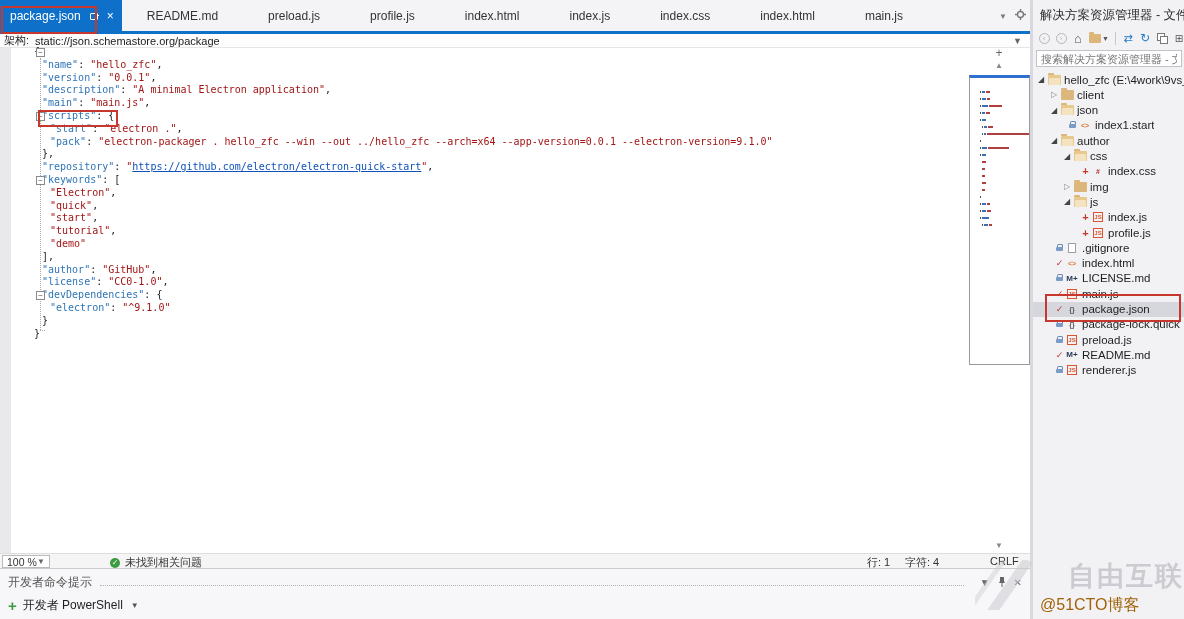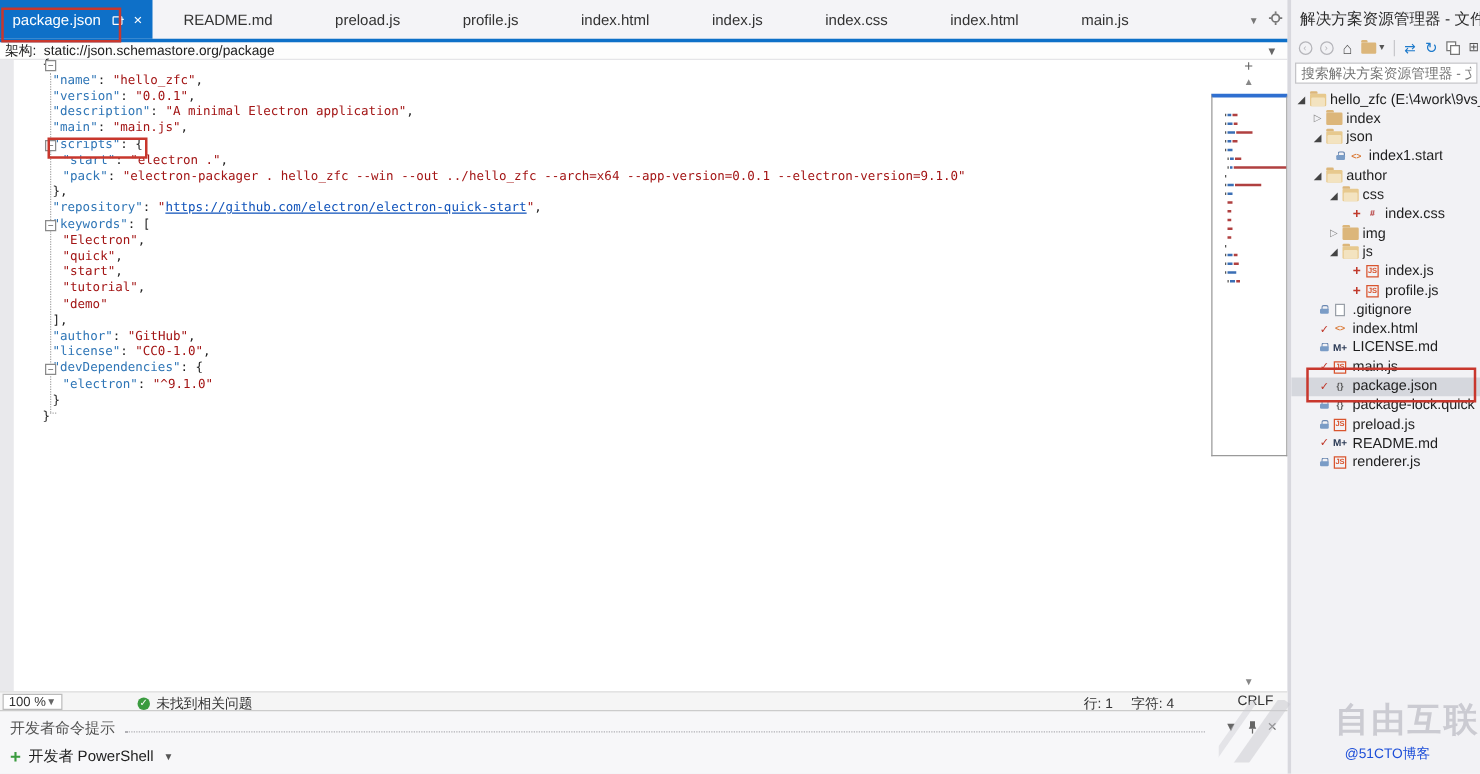--- a/index.html
+++ b/index.html
@@ -107,21 +107,21 @@
   #annot-tab{left:1px;top:6px;width:96px;height:28px;}
   #annot-scripts{left:38px;top:110px;width:80px;height:17px;}
   #annot-tree{left:1045px;top:294px;width:136px;height:28px;}
 
   
   #wm{left:1020px;top:558px;width:164px;height:36px;z-index:60;pointer-events:none;
       font-size:27px;font-weight:bold;letter-spacing:2px;color:rgba(172,172,180,.55);white-space:nowrap;text-align:right;}
   #wm-swoosh{left:975px;top:560px;width:70px;height:50px;z-index:59;pointer-events:none;overflow:hidden;}
   #wm-swoosh::before{content:"";position:absolute;left:28px;top:-6px;width:10px;height:70px;background:rgba(200,200,206,.5);transform:rotate(35deg);}
   #wm-swoosh::after{content:"";position:absolute;left:6px;top:-6px;width:5px;height:70px;background:rgba(205,205,210,.45);transform:rotate(35deg);}
-  #wm-credit{left:1040px;top:595px;width:140px;z-index:60;pointer-events:none;color:#1d4ed8;font-size:11px;text-align:center;}
+  #wm-credit{left:1040px;top:595px;width:140px;z-index:60;pointer-events:none;color:#a16207;font-size:16px;text-align:left;}
 </style>
 </head>
 <body>
 
 <div class="abs" id="tabbar">
     <div class="tab active">
       <span class="lbl">package.json</span>
       <span class="pin"></span>
       <span class="x">×</span>
     </div>
@@ -359,21 +359,21 @@
         <span class="fico">
           <span class="ic-folder open"></span>
         </span>
         <span class="tlabel">hello_zfc (E:\4work\9vs_</span>
       </div>
       <div class="trow" style="top: 15.3px; padding-left: 15px;">
         <span class="chev closed">▷</span>
         <span class="fico">
           <span class="ic-folder"></span>
         </span>
-        <span class="tlabel">index</span>
+        <span class="tlabel">client</span>
       </div>
       <div class="trow" style="top: 30.6px; padding-left: 15px;">
         <span class="chev">◢</span>
         <span class="fico">
           <span class="ic-folder open"></span>
         </span>
         <span class="tlabel">json</span>
       </div>
       <div class="trow" style="top: 45.9px; padding-left: 34px;">
         <span class="stat lock"><span class="lockico"></span></span>

